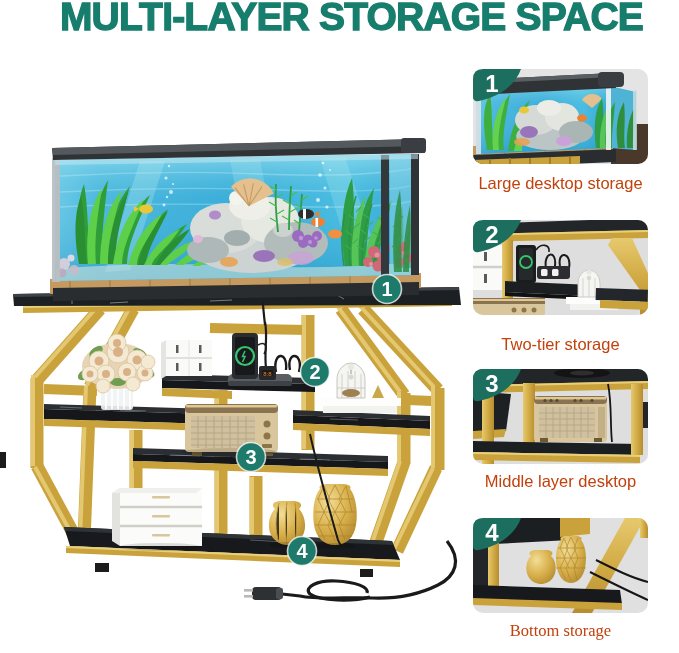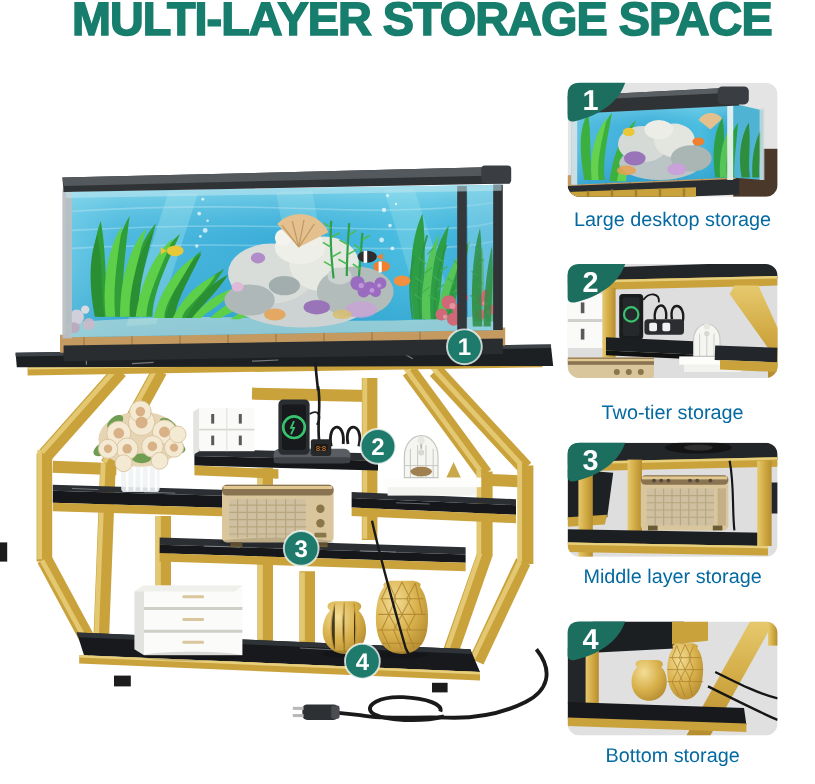--- a/index.html
+++ b/index.html
@@ -1,27 +1,27 @@
 <!DOCTYPE html>
 <html><head>
 <meta charset="utf-8">
 <style>
   html,body{margin:0;padding:0;background:#fff;}
   body{width:679px;height:653px;position:relative;overflow:hidden;font-family:"Liberation Sans",sans-serif;}
   .title{position:absolute;left:12px;top:-5px;width:679px;text-align:center;font-size:39px;font-weight:bold;color:#177d6c;letter-spacing:-0.8px;-webkit-text-stroke:1.3px #177d6c;}
-  .cap{position:absolute;width:235px;text-align:center;font-size:16.5px;color:#0369a1;left:443px;}
+  .cap{position:absolute;width:235px;text-align:center;font-size:16.5px;color:#c2410c;left:443px;}
   svg{position:absolute;left:0;top:0;}
 </style>
 </head>
 <body>
 <div class="title">MULTI-LAYER STORAGE SPACE</div>
 <div class="cap" style="top:174px;">Large desktop storage</div>
 <div class="cap" style="top:335px;">Two-tier storage</div>
-<div class="cap" style="top:472px;">Middle layer storage</div>
-<div class="cap" style="top:621px;">Bottom storage</div>
+<div class="cap" style="top:472px;">Middle layer desktop</div>
+<div class="cap" style="top:621px;font-family:Liberation Serif, serif;">Bottom storage</div>
 <svg width="679" height="653" viewBox="0 0 679 653">
 <defs>
   <linearGradient id="water" x1="0" y1="0" x2="1" y2="0">
     <stop offset="0" stop-color="#6ecae6"></stop>
     <stop offset="0.12" stop-color="#4cb8de"></stop>
     <stop offset="0.5" stop-color="#36abd8"></stop>
     <stop offset="0.8" stop-color="#48bce0"></stop>
     <stop offset="1" stop-color="#2fa4d2"></stop>
   </linearGradient>
   <linearGradient id="waterv" x1="0" y1="0" x2="0" y2="1">

